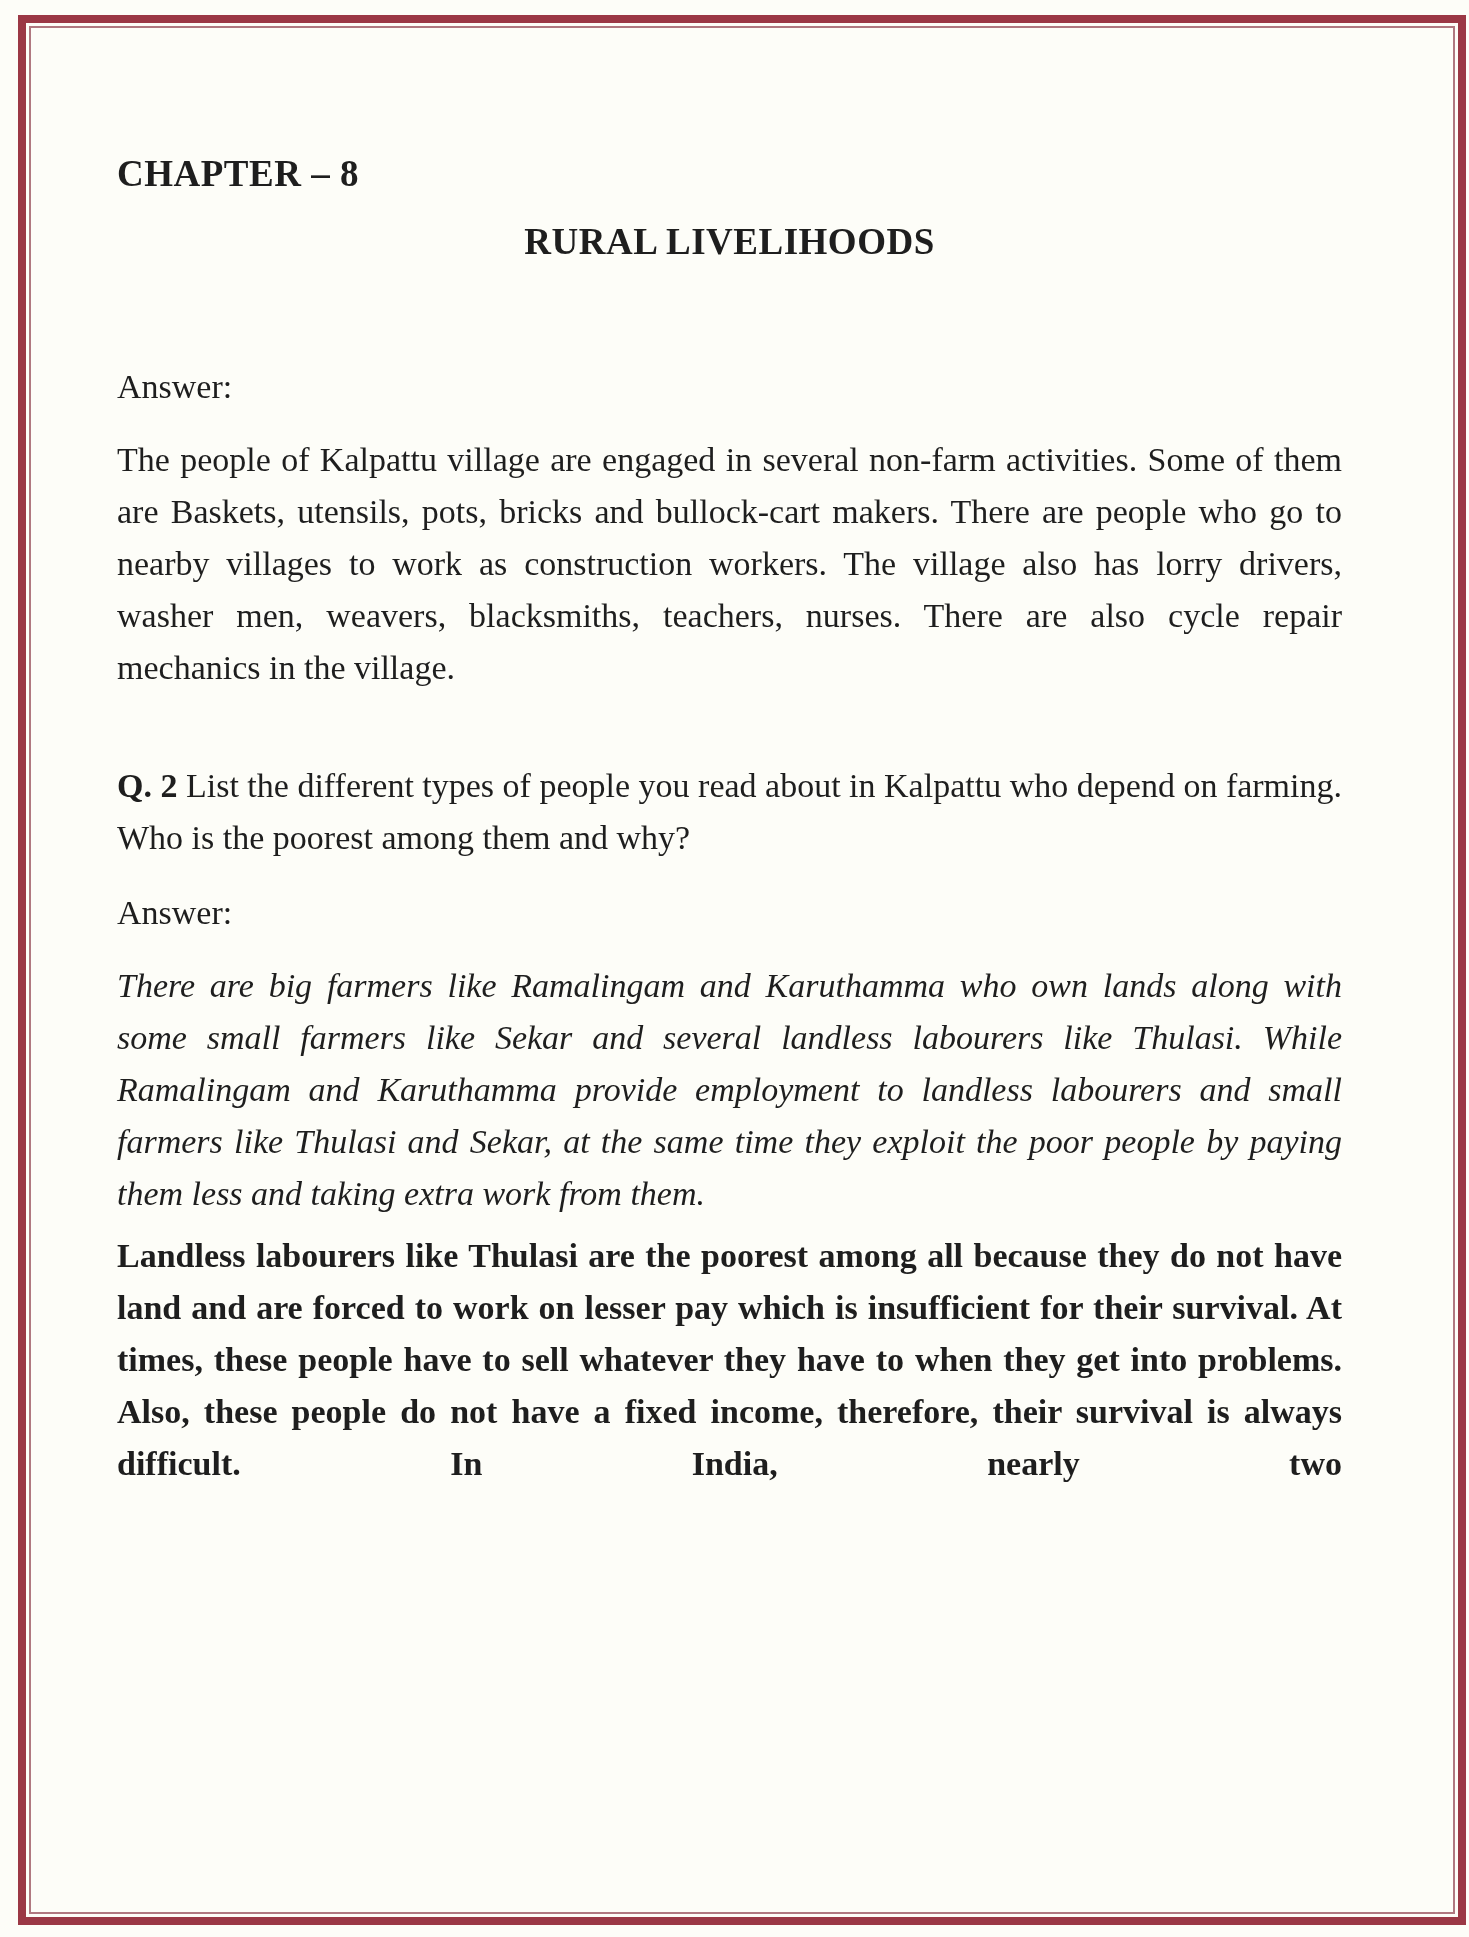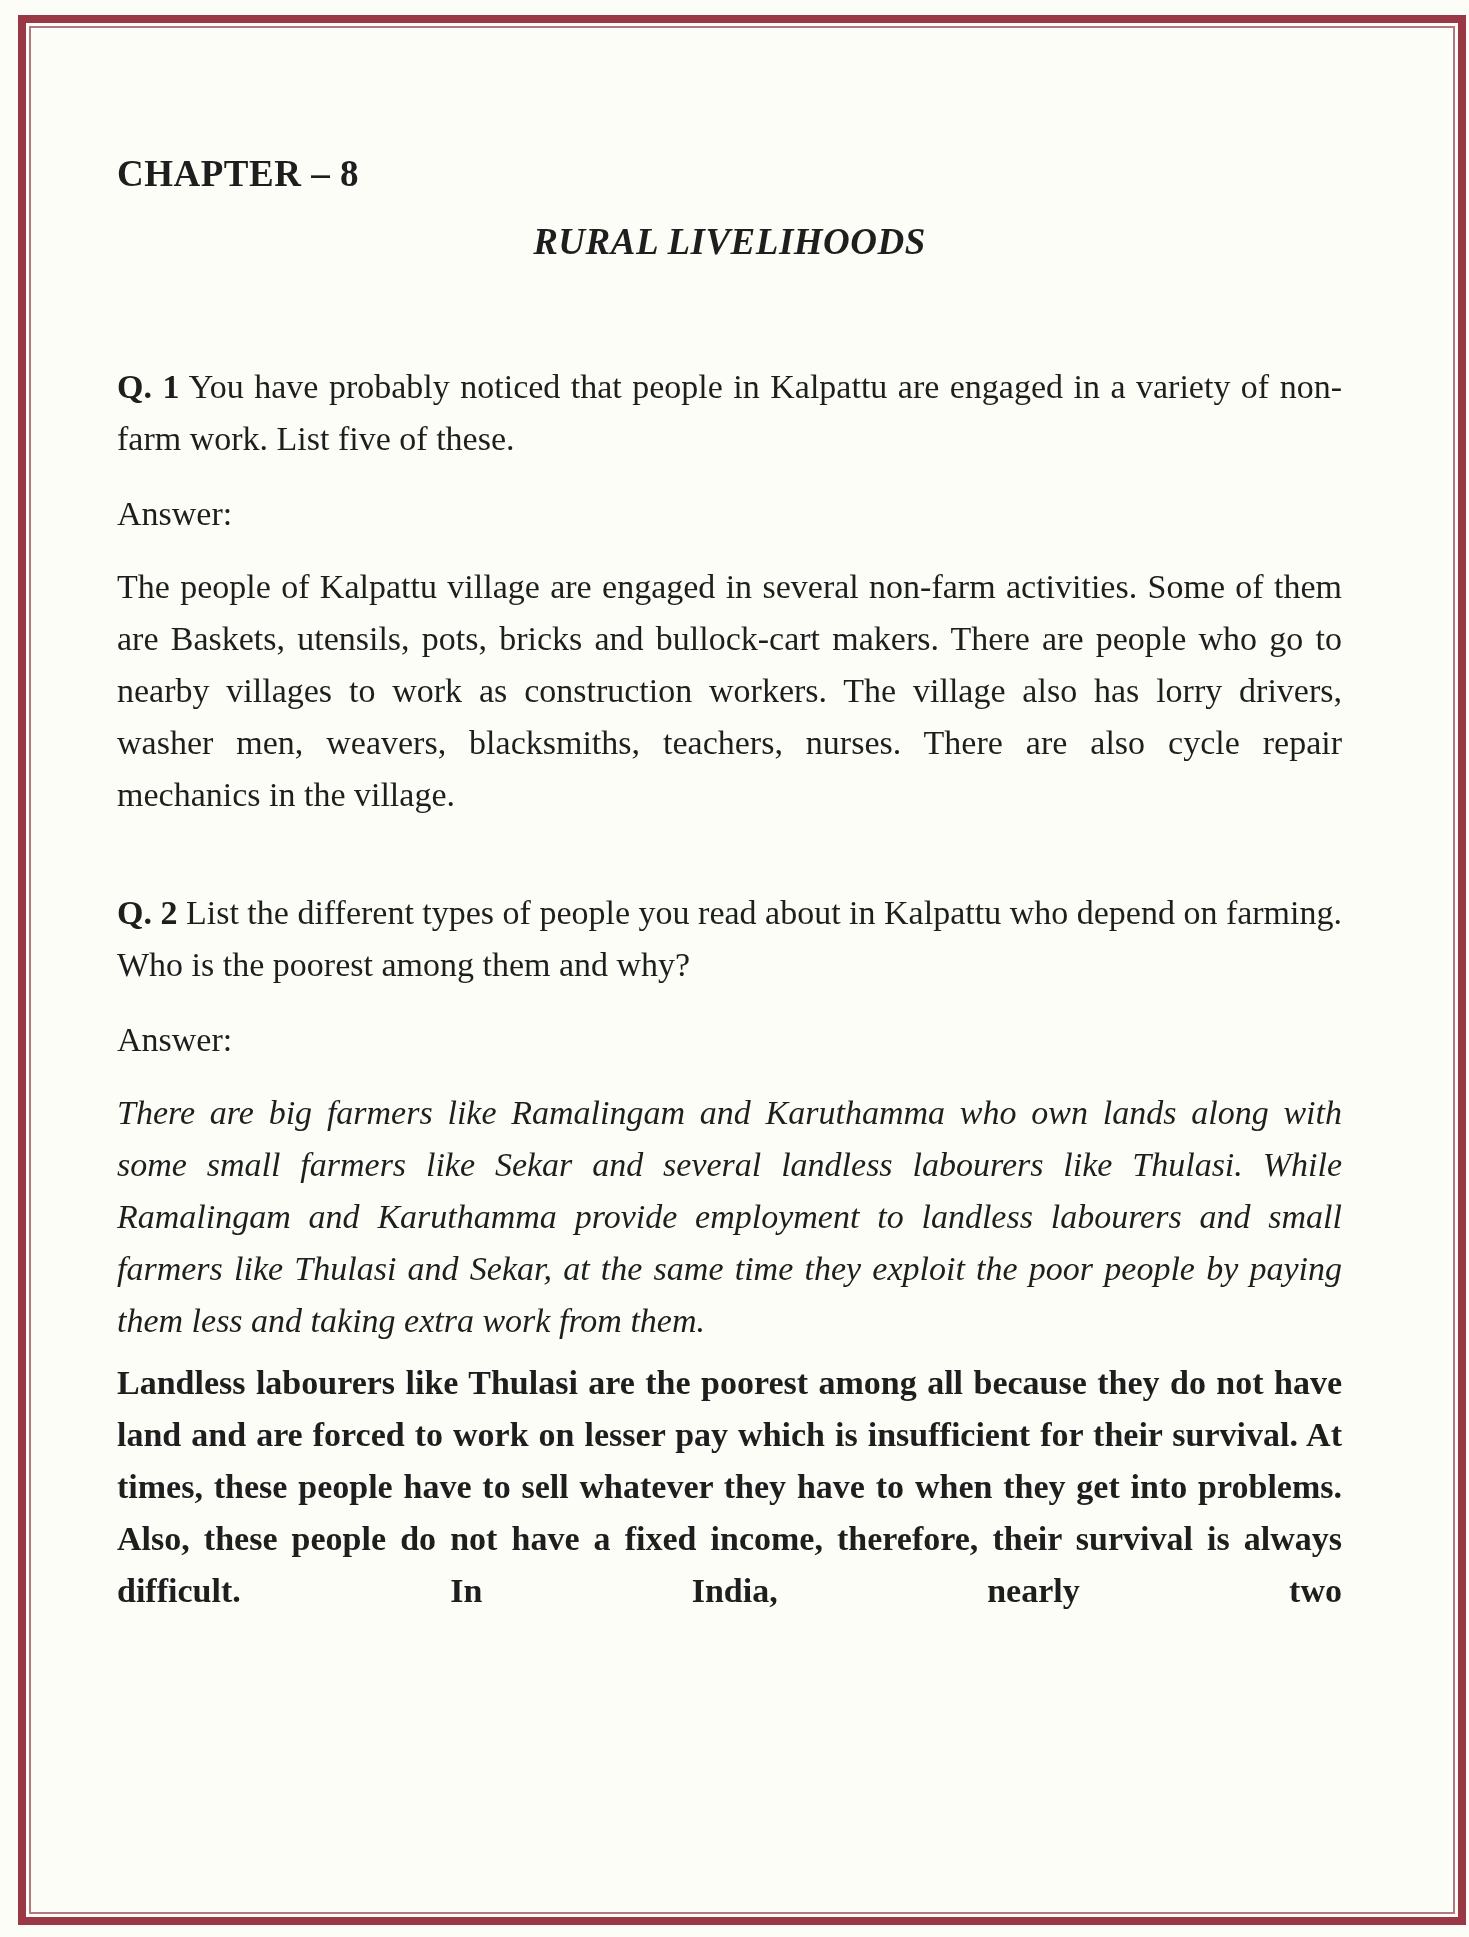--- a/index.html
+++ b/index.html
@@ -48,21 +48,20 @@
     text-align: left;
     letter-spacing: 0.5px;
   }
   .chapter-subtitle {
     margin: 0 0 93px 0;
     font-size: 37px;
     line-height: 52px;
     font-weight: bold;
     text-align: center;
     letter-spacing: 0.5px;
-    font-style: italic;
   }
   .qa-block { margin: 0; }
   .qa-block.second { margin-top: 66px; }
   p {
     margin: 0 0 21px 0;
     text-align: justify;
   }
   p.question { margin-bottom: 23px; }
   p.answer-label { margin-bottom: 21px; text-align: left; }
   p.answer-para { margin-bottom: 4px; }
@@ -81,21 +80,20 @@
   <div class="page-border-inner"></div>
 </div>
 
 <div class="content">
 
   <h1 class="chapter-title">CHAPTER – 8</h1>
 
   <h2 class="chapter-subtitle">RURAL LIVELIHOODS</h2>
 
   <div class="qa-block">
-    <p class="question"><b class="qnum">Q. 1</b> <span>You have probably noticed that people in Kalpattu are engaged in a variety of non-farm work. List five of these.</span></p>
 
     <p class="answer-label">Answer:</p>
 
     <p class="answer-para">The people of Kalpattu village are engaged in several non-farm activities. Some of them are Baskets, utensils, pots, bricks and bullock-cart makers. There are people who go to nearby villages to work as construction workers. The village also has lorry drivers, washer men, weavers, blacksmiths, teachers, nurses. There are also cycle repair mechanics in the village.</p>
   </div>
 
   <div class="qa-block second">
     <p class="question"><b class="qnum">Q. 2</b> <span>List the different types of people you read about in Kalpattu who depend on farming. Who is the poorest among them and why?</span></p>
 
     <p class="answer-label">Answer:</p>

